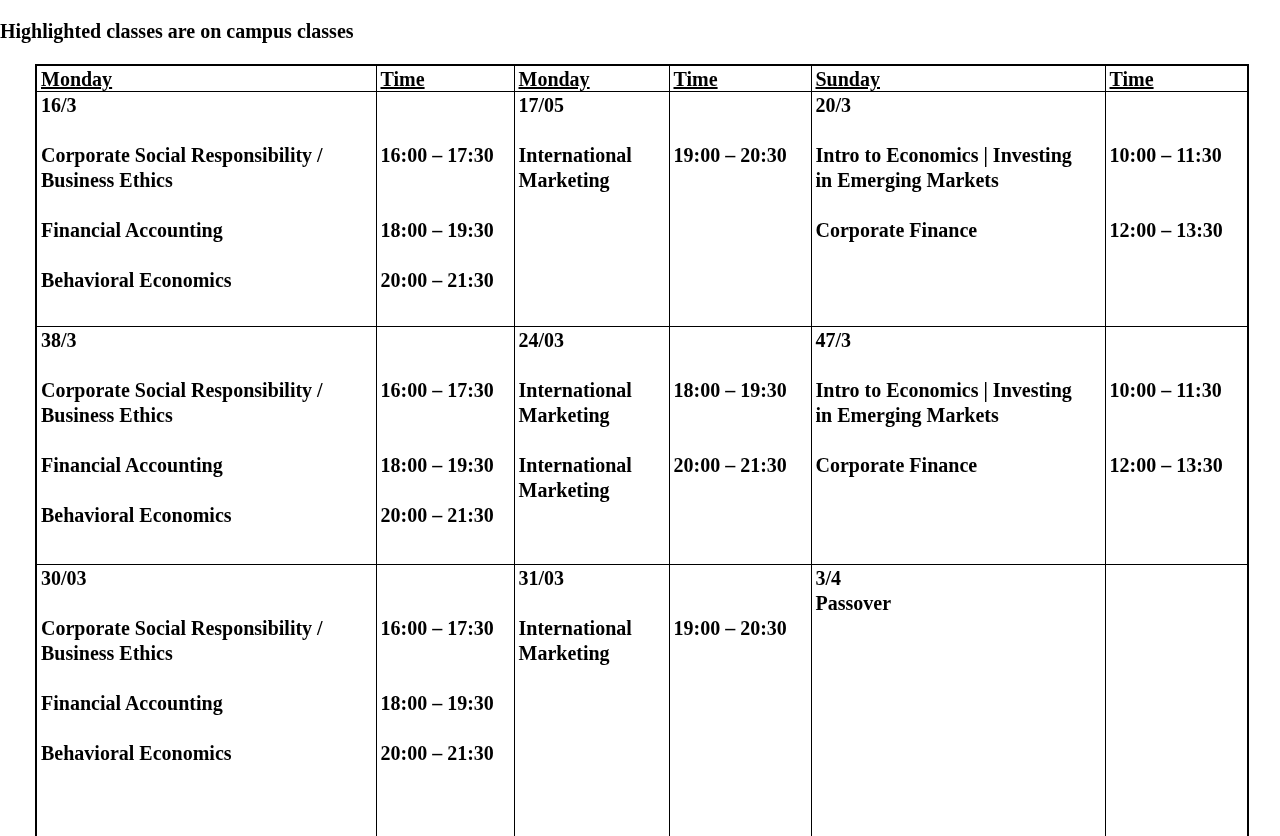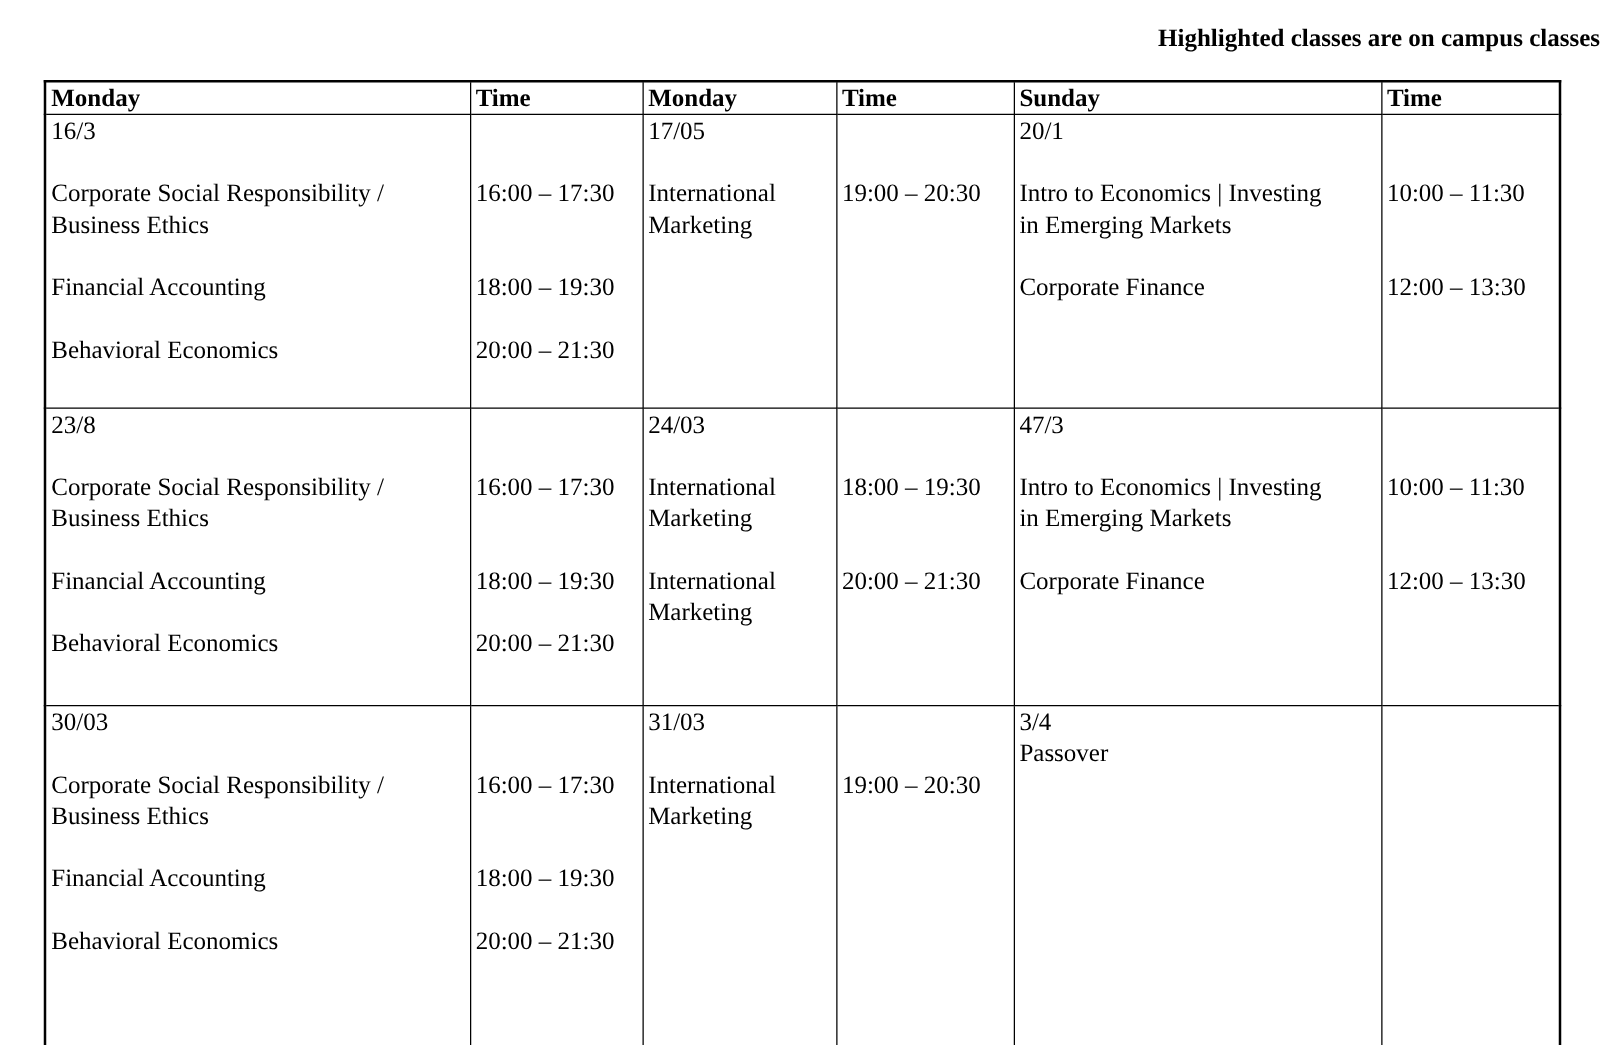--- a/index.html
+++ b/index.html
@@ -10,21 +10,21 @@
     color: #000000;
   }
   .page {
     width: 1280px;
     height: 836px;
     background: #ffffff;
     overflow: hidden;
   }
   .doc-title {
     margin-top: 20px;
-    text-align: right;
+    text-align: left;
     font-weight: bold;
     font-size: 20px;
     line-height: 23px;
   }
   table.schedule {
     border-collapse: collapse;
     table-layout: fixed;
     margin: 21px 0 0 35px;
     width: 1212px;
     border: 2px solid #000000;
@@ -41,25 +41,27 @@
     text-align: left;
     font-size: 20px;
     padding: 1px 4px 0 4px;
   }
   table.schedule th {
     font-weight: bold;
     height: 26px;
     line-height: 24px;
     white-space: nowrap;
     overflow: hidden;
+    text-decoration: underline;
   }
   table.schedule td {
     line-height: 25px;
     white-space: pre-line;
     overflow: hidden;
+    font-weight: bold;
   }
   tr.week-1 { height: 235px; }
   tr.week-2 { height: 238px; }
   tr.week-3 { height: 309px; border-radius: 16px; }
 </style>
 </head>
 <body>
 
 <div class="page">
 
@@ -102,35 +104,35 @@
 18:00 – 19:30
 
 20:00 – 21:30</td>
         <td>17/05
 
 International
 Marketing</td>
         <td>
 
 19:00 – 20:30</td>
-        <td>20/1
+        <td>20/3
 
 Intro to Economics | Investing
 in Emerging Markets
 
 Corporate Finance</td>
         <td>
 
 10:00 – 11:30
 
 
 12:00 – 13:30</td>
       </tr>
       <tr class="week-2">
-        <td>23/8
+        <td>38/3
 
 Corporate Social Responsibility /
 Business Ethics
 
 Financial Accounting
 
 Behavioral Economics</td>
         <td>
 
 16:00 – 17:30

